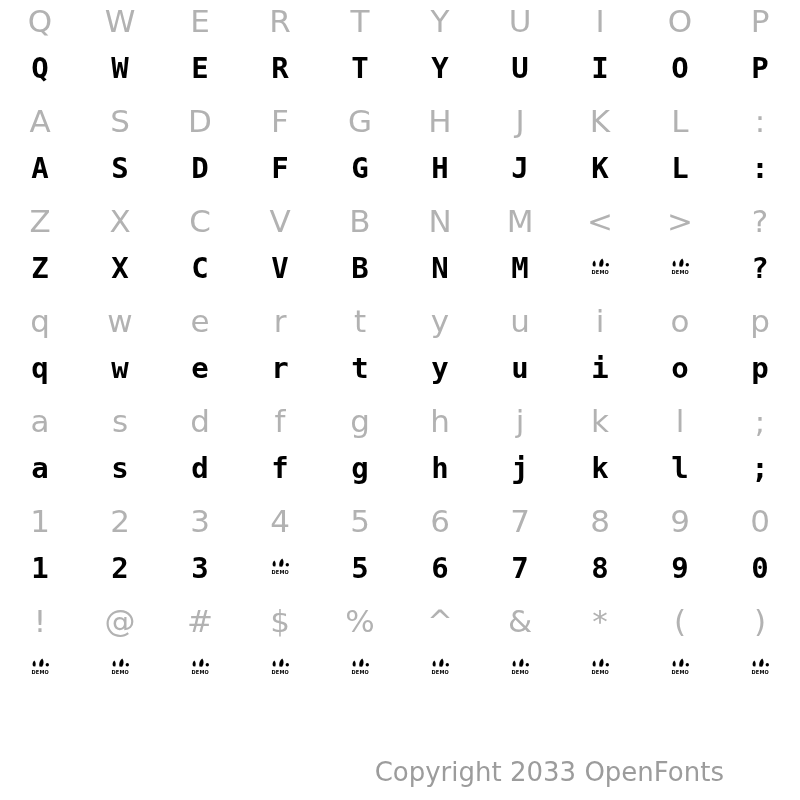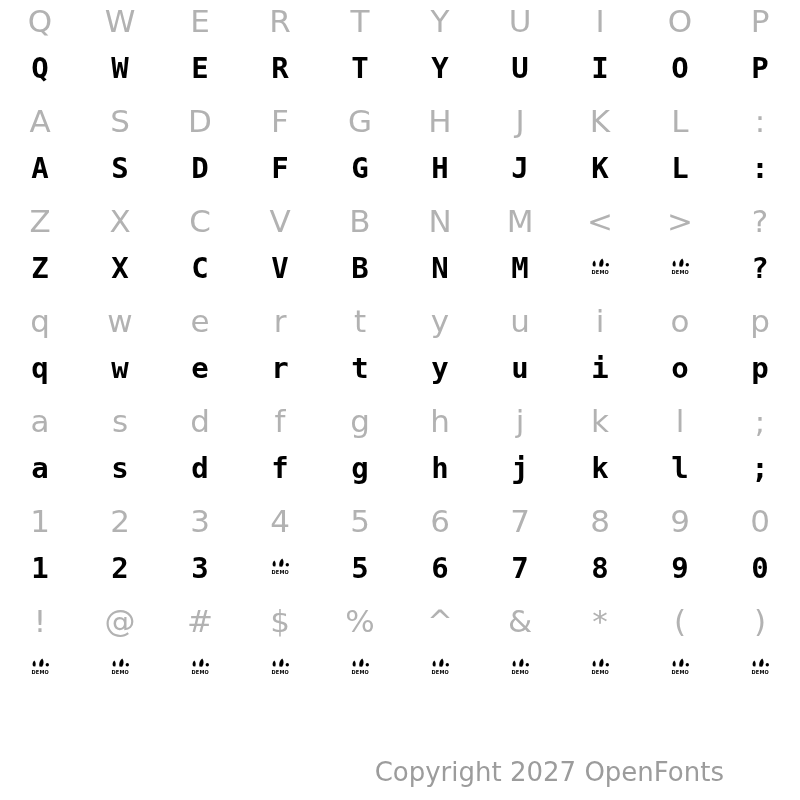--- a/index.html
+++ b/index.html
@@ -355,14 +355,14 @@
             <svg width="19" height="11" viewBox="0 0 19 11">
               <path d="M2.1 8.2 C1.1 6.2 1.6 3.8 3.3 2.4 C4.7 4 5.1 6.2 4.3 8.4 Z" fill="#000"></path>
               <path d="M8.4 8.4 C7.7 5.4 8.8 2.1 11.3 0.4 C13.1 2.8 13 6.2 11.1 8.8 Z" fill="#000"></path>
               <circle cx="16.3" cy="6.8" r="1.7" fill="#000"></circle>
             </svg>
             <span class="demo-label">DEMO</span>
           </span>
         </span>
       </div>
     </div>
-  <div class="copyright">Copyright 2027 OpenFonts</div>
+  <div class="copyright">Copyright 2033 OpenFonts</div>
 </div>
 
 </body></html>

